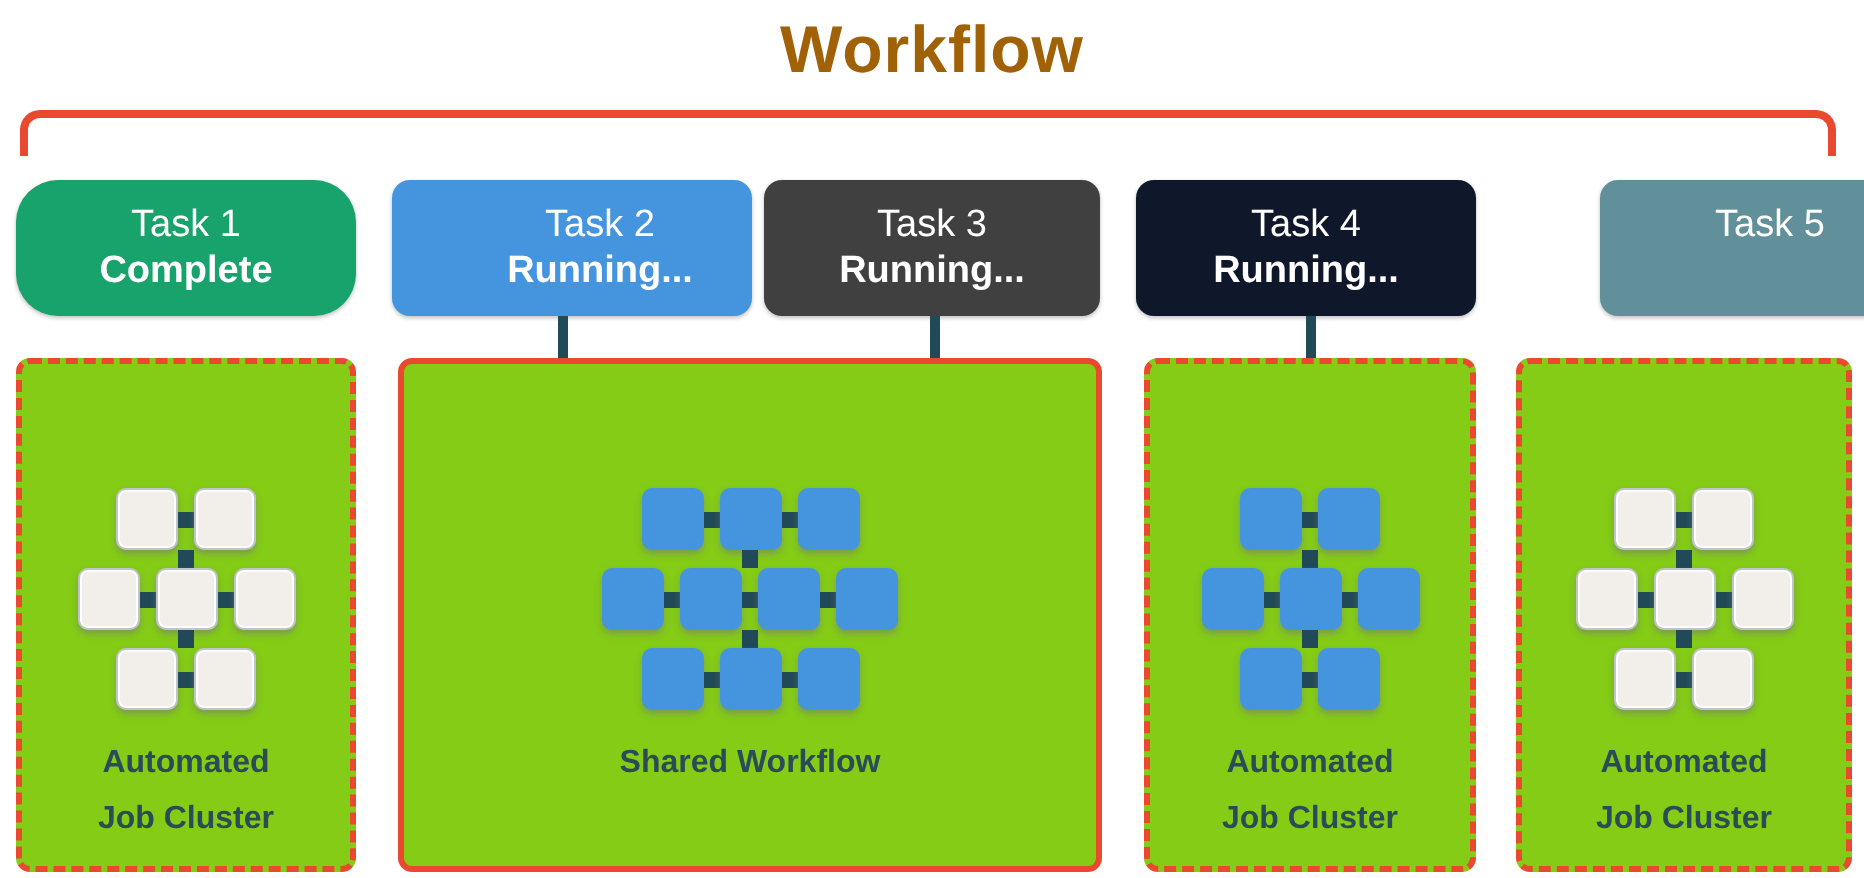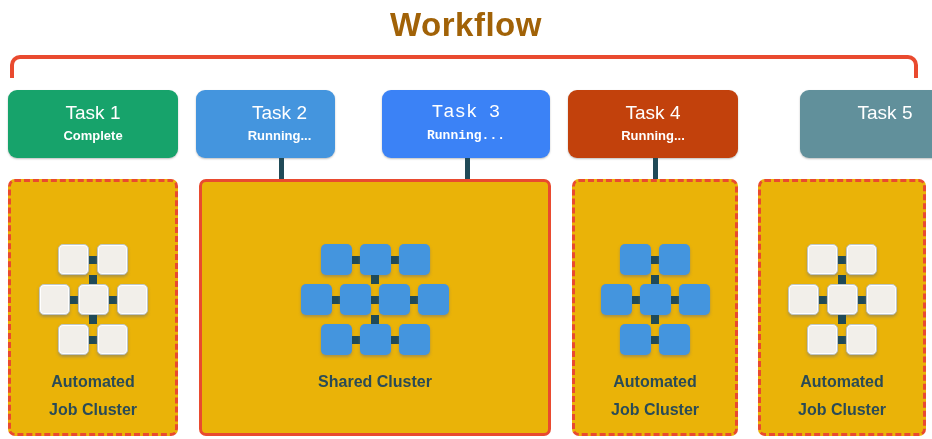--- a/index.html
+++ b/index.html
@@ -18,30 +18,30 @@
     border-top:4px solid #E94A2F;border-left:4px solid #E94A2F;border-right:4px solid #E94A2F;
     border-radius:10px 10px 0 0;box-sizing:border-box;
   }
   
   .task{
     position:absolute;top:90px;height:68px;border-radius:9px;
     color:#ffffff;text-align:center;box-sizing:border-box;padding-top:11px;
     box-shadow:0 1px 2px rgba(0,0,0,.25);
   }
   .task .t-name{display:block;font-size:19px;font-weight:400;line-height:23px;}
-  .task .t-status{display:block;font-size:13px;font-weight:700;line-height:24px;}
-  #task-0{left:8px;width:170px;}
-  #task-1{left:196px;width:139px;padding-left:28px;}
+  .task .t-status{display:block;font-size:19px;font-weight:700;line-height:24px;}
+  #task-0{left:8px;width:170px;border-radius:21px;}
+  #task-1{left:196px;width:180px;padding-left:28px;}
   #task-2{left:382px;width:168px;}
   #task-3{left:568px;width:170px;}
   #task-4{left:756px;width:170px;margin-left:44px;}
   
   .box{
     position:absolute;top:179px;height:257px;box-sizing:border-box;
-    border:3px dashed #E94A2F;border-radius:7px;background:#eab308;
+    border:3px dashed #E94A2F;border-radius:7px;background:#84cc16;
   }
   #box-0{left:8px;width:170px;}
   #box-1{left:199px;width:352px;}
   #box-2{left:572px;width:166px;}
   #box-3{left:758px;width:168px;}
   
   .cluster-nodes{
     position:absolute;top:62px;left:0;right:0;
     display:flex;flex-direction:column;align-items:center;
   }
@@ -81,25 +81,25 @@
   <div class="bracket"></div>
 
   <div class="task" id="task-0" style="background: rgb(23, 163, 107);">
     <span class="t-name">Task 1</span>
     <span class="t-status">Complete</span>
   </div>
   <div class="task" id="task-1" style="background: rgb(68, 149, 222);">
     <span class="t-name">Task 2</span>
     <span class="t-status">Running...</span>
   </div>
-  <div class="task" id="task-2" style="background: #3b82f6; font-family: Liberation Mono, monospace;">
+  <div class="task" id="task-2" style="background: #404040;">
     <span class="t-name">Task 3</span>
     <span class="t-status">Running...</span>
   </div>
-  <div class="task" id="task-3" style="background: #c2410c;">
+  <div class="task" id="task-3" style="background: #0f172a;">
     <span class="t-name">Task 4</span>
     <span class="t-status">Running...</span>
   </div>
   <div class="task" id="task-4" style="background: rgb(97, 144, 155);">
     <span class="t-name">Task 5</span>
   </div>
 
   <div class="seg" style="left:279px;top:158px;width:5px;height:55px;"></div>
   <div class="seg" style="left:279px;top:208px;width:78px;height:5px;"></div>
   <div class="seg" style="left:352px;top:208px;width:5px;height:21px;"></div>
@@ -163,21 +163,21 @@
         <div class="vlink"></div>
         <div class="node-row">
           <div class="node active"></div>
           <div class="hlink"></div>
           <div class="node active"></div>
           <div class="hlink"></div>
           <div class="node active"></div>
         </div>
       </div>
     <div class="cluster-label">
-      <span style="display:block">Shared Cluster</span>
+      <span style="display:block">Shared Workflow</span>
       <span style="display:block"></span>
     </div>
   </div>
 
   <div class="box" id="box-2" style="border-style: dashed; border-color: rgb(233, 74, 47);">
     <div class="cluster-nodes">
         <div class="node-row">
           <div class="node active"></div>
           <div class="hlink"></div>
           <div class="node active"></div>

